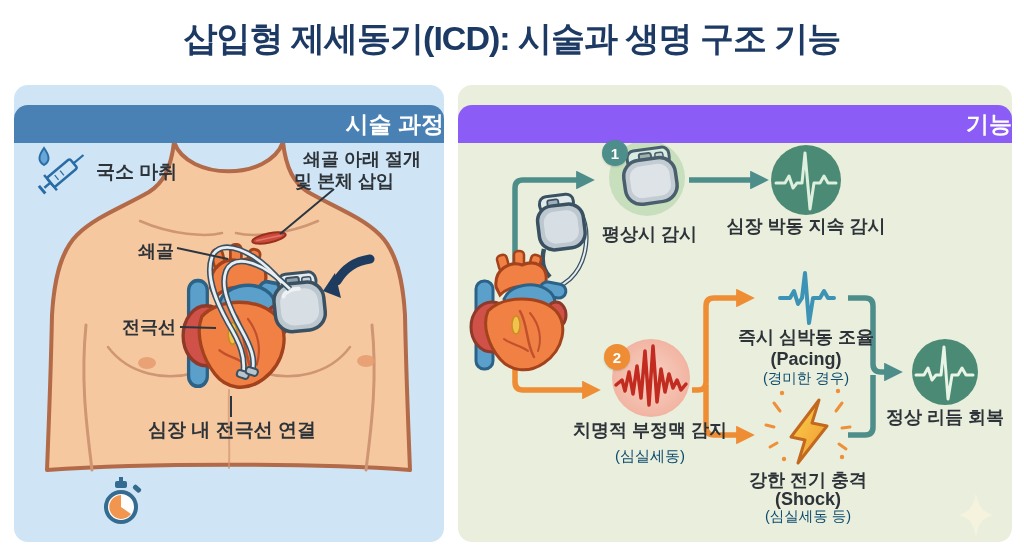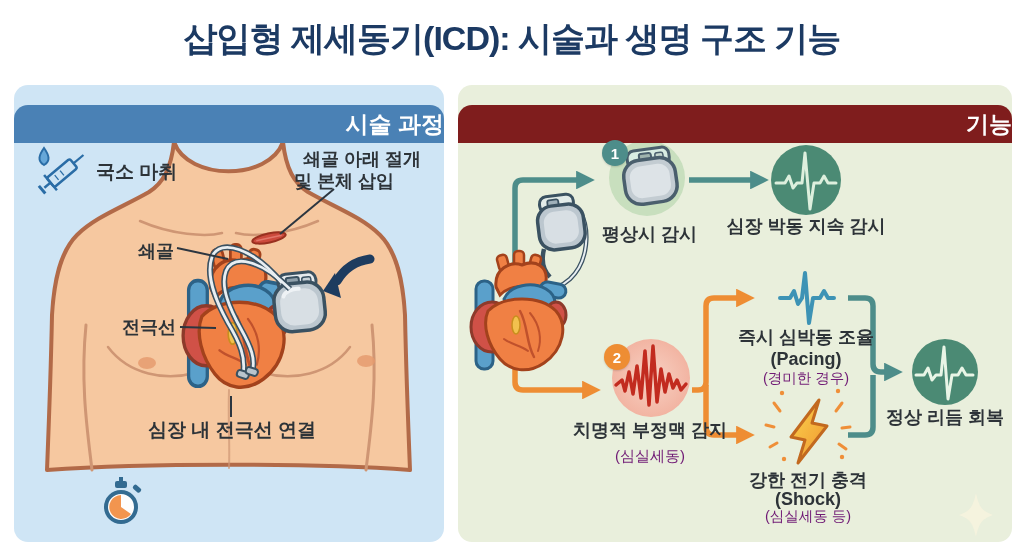--- a/index.html
+++ b/index.html
@@ -7,24 +7,24 @@
         font-family:Liberation Sans, sans-serif;}
   .title{position:absolute;top:16px;left:0;width:1024px;text-align:center;
          font-size:34px;font-weight:800;color:#1c3a63;letter-spacing:-1px;}
   .panel{position:absolute;top:85px;height:457px;border-radius:14px;}
   .panel-left{left:14px;width:430px;background:#cfe5f5;}
   .panel-right{left:458px;width:554px;background:#e9efdc;}
   .panel-header{position:absolute;top:0;left:0;right:0;height:38px;line-height:38px;
         text-align:right;color:#ffffff;font-size:23px;font-weight:700;
         border-radius:14px 14px 0 0;z-index:5;margin-top:20px;}
   .hdr-blue{background:#4a81b5;}
-  .hdr-green{background:#7f1d1d;}
+  .hdr-green{background:#8b5cf6;}
   .layer{position:absolute;top:0;left:0;z-index:1;}
   .lbl{position:absolute;z-index:6;color:#2d3338;font-weight:700;line-height:1.15;}
-  .sub{font-weight:400;color:#701a75;}
+  .sub{font-weight:400;color:#0c4a6e;}
   .badge{position:absolute;z-index:7;width:26px;height:26px;border-radius:50%;
          color:#ffffff;font-weight:700;font-size:15px;display:flex;
          align-items:center;justify-content:center;box-shadow:0 1px 2px rgba(0,0,0,.15);}
   .b1{background:#4d8d8a;}
   .b2{background:#ee8d33;}
 </style>
 </head>
 <body>
 
 <div class="page">

